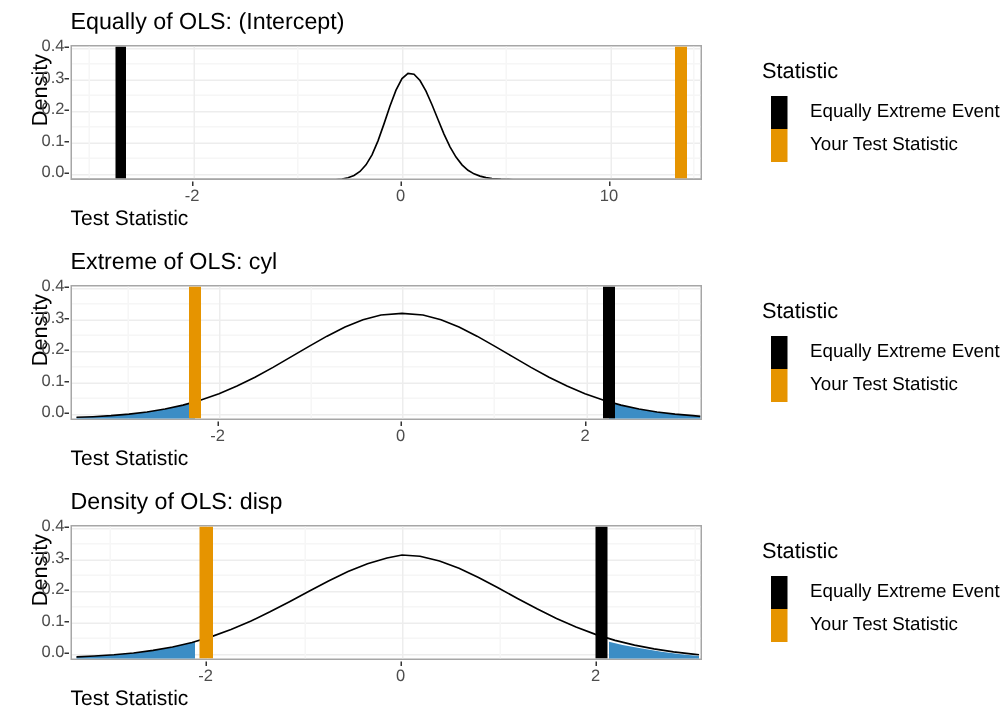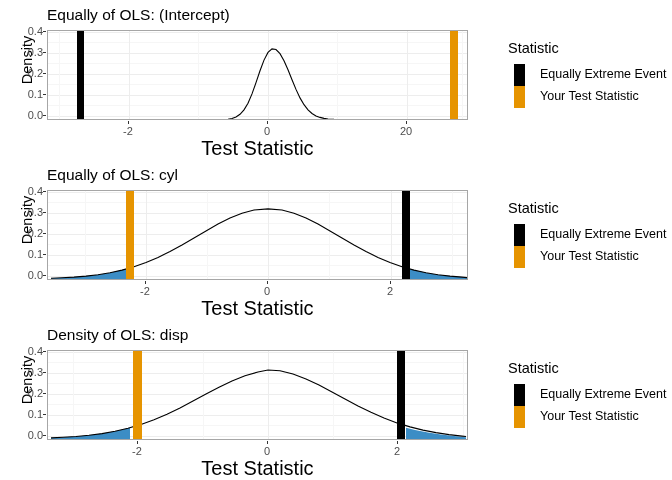--- a/index.html
+++ b/index.html
@@ -148,22 +148,21 @@
     font-size: 11px;
     line-height: 12px;
     color: #4D4D4D;
     transform: translateX(-50%);
     white-space: nowrap;
   }
   .xlab {
     position: absolute;
     left: 47px;
     width: 421px;
-    text-align: center;
-    font-size: 20px;
+    font-size: 14px;
     white-space: nowrap;
   }
 
   
   .legend {
     position: absolute;
     left: 508px;
     width: 164px;
   }
   .legend-title {
@@ -250,39 +249,39 @@
       <div class="vbar black" style="left:29px;  width:7px;"></div>
       <div class="vbar orange" style="left:402px; width:8px;"></div>
     </div>
 
     <div class="xticks" style="top:115px;">
       <div class="xmark" style="left:81px;"></div>
       <div class="xmark" style="left:220px;"></div>
       <div class="xmark" style="left:359px;"></div>
       <div class="xtick" style="left:81px;">-2</div>
       <div class="xtick" style="left:220px;">0</div>
-      <div class="xtick" style="left:359px;">20</div>
+      <div class="xtick" style="left:359px;">10</div>
     </div>
     <div class="xlab" style="top:131px;">Test Statistic</div>
 
     <div class="legend" style="top:34px;">
       <div class="legend-title">Statistic</div>
       <div class="legend-row" style="top:24px;">
         <span class="legend-key black"></span>
         <span class="legend-label">Equally Extreme Event</span>
       </div>
       <div class="legend-row" style="top:46px;">
         <span class="legend-key orange"></span>
         <span class="legend-label">Your Test Statistic</span>
       </div>
     </div>
   </div>
 
   <div class="panel-block" style="top:166px;">
-    <div class="panel-title">Equally of OLS: cyl</div>
+    <div class="panel-title">Extreme of OLS: cyl</div>
 
     <div class="ylab">Density</div>
 
     <div class="ytick-col" style="top:24px;">
       <div class="ytick" style="top:-4px;">0.4</div>
       <div class="ytick" style="top:17px;">0.3</div>
       <div class="ytick" style="top:38px;">0.2</div>
       <div class="ytick" style="top:59px;">0.1</div>
       <div class="ytick" style="top:80px;">0.0</div>
     </div>

